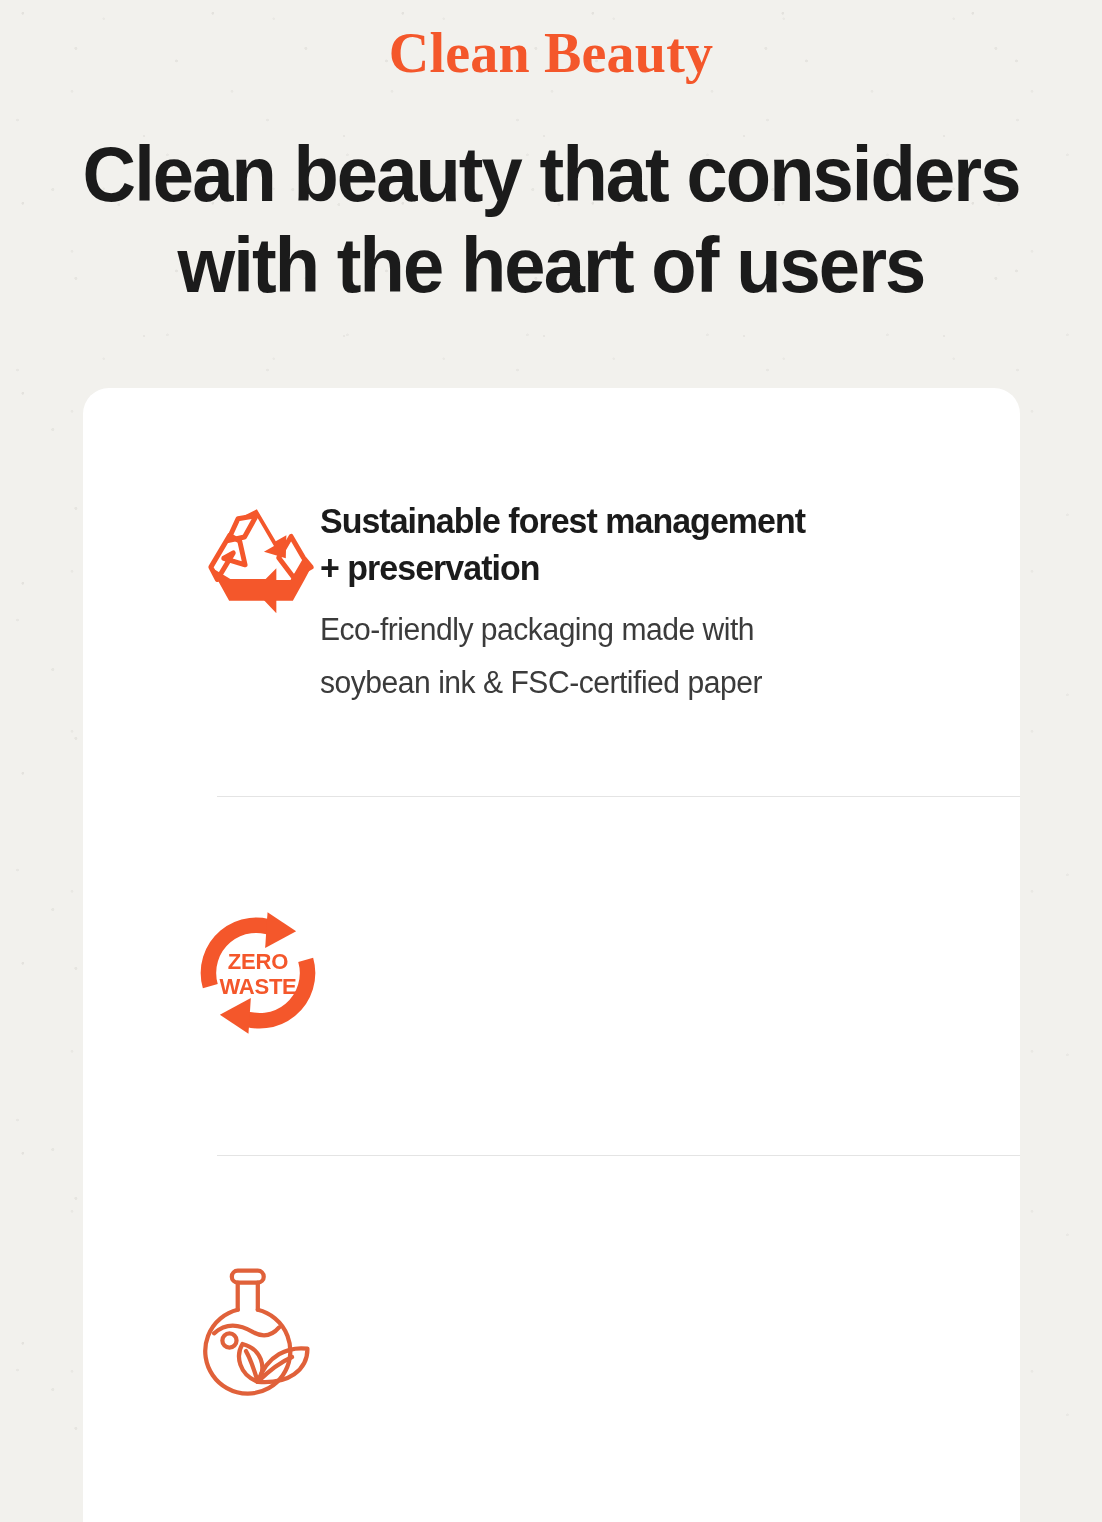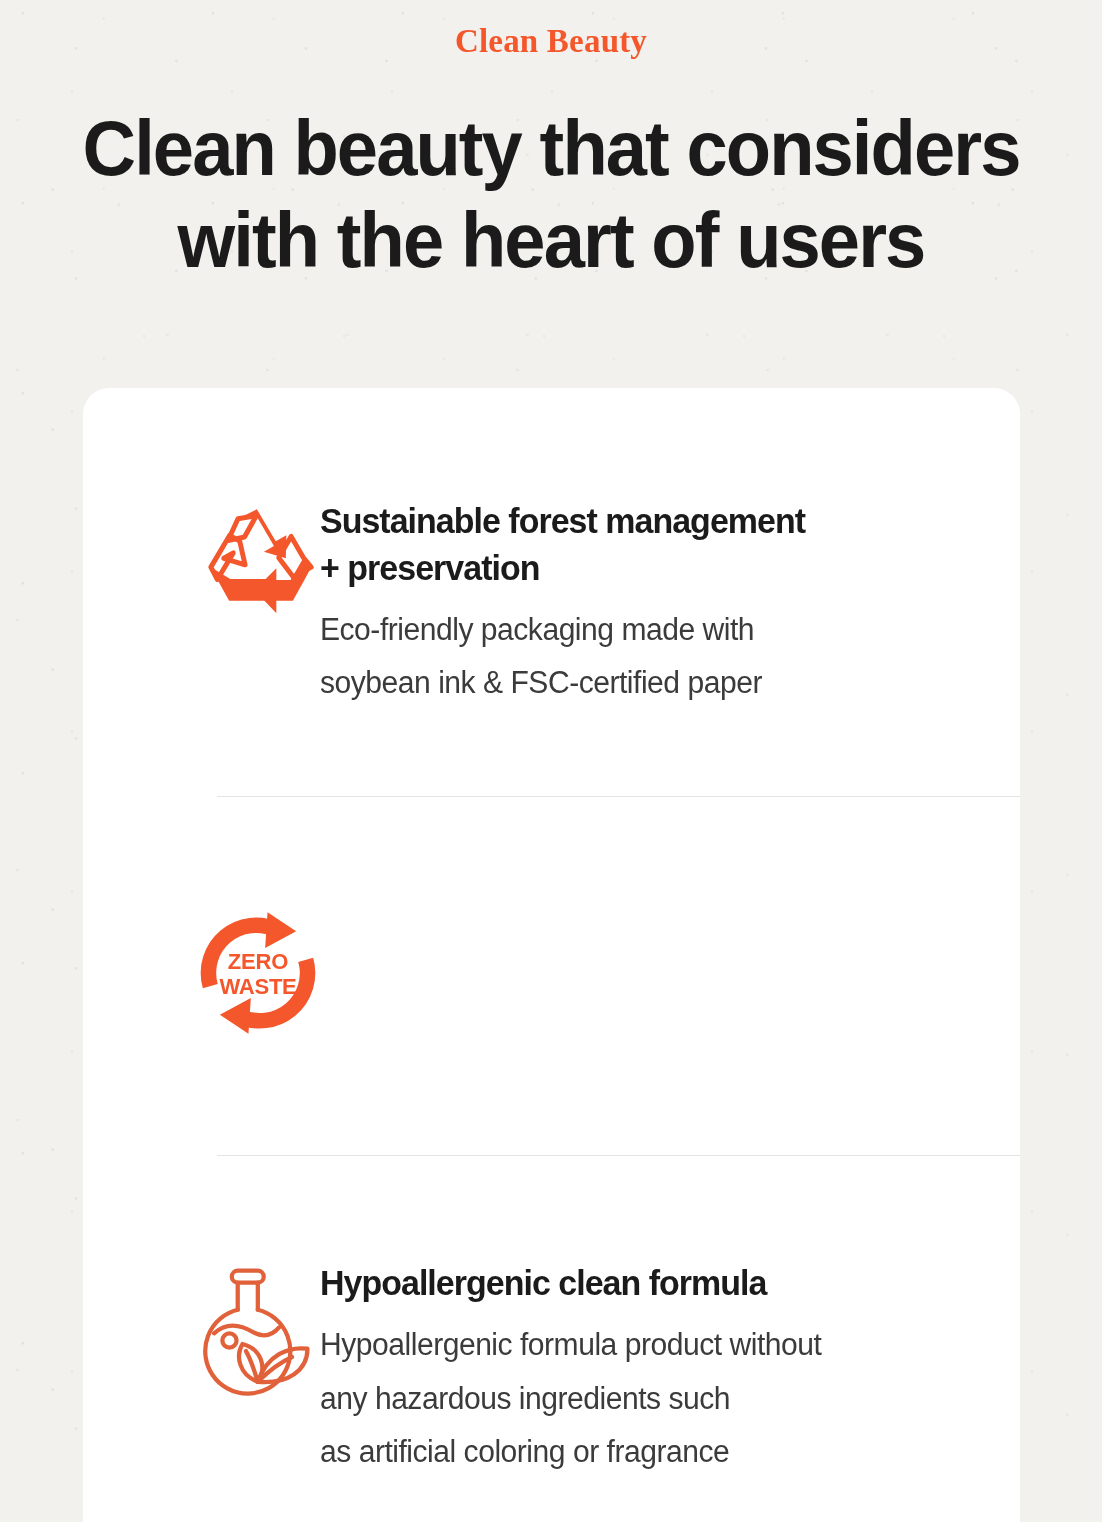--- a/index.html
+++ b/index.html
@@ -37,21 +37,21 @@
     opacity: .85;
     z-index: 0;
   }
 
   .page { position: relative; z-index: 1; width: 1102px; height: 1522px; }
 
   
   .eyebrow {
     font-family: "Liberation Serif", serif;
     font-weight: 700;
-    font-size: 33px;
+    font-size: 56px;
     letter-spacing: .2px;
     color: #f4572b;
     text-align: center;
     padding-top: 23px;
     line-height: 1.1;
   }
 
   .headline {
     text-align: center;
     font-weight: 700;
@@ -210,26 +210,16 @@
             <circle cx="26" cy="63" r="6"></circle>
 
             <path d="M50 98 C34 92 31 76 37 66 C53 70 58 86 50 98 Z"></path>
             <path d="M50 98 C47 88 44 79 40 72"></path>
 
             <path d="M50 98 C58 75 76 68 92 70 C92 88 76 100 50 98 Z"></path>
             <path d="M50 98 C60 88 70 81 79 77"></path>
           </g>
         </svg>
       </div>
-      <div class="feature-body">
-        <div class="feature-title">
-          <div>Hypoallergenic clean formula</div>
-        </div>
-        <div class="feature-desc">
-          <span>Hypoallergenic formula product without</span>
-          <span>any hazardous ingredients such</span>
-          <span>as artificial coloring or fragrance</span>
-        </div>
-      </div>
     </div>
 
   </div>
 </div>
 
 </body></html>

